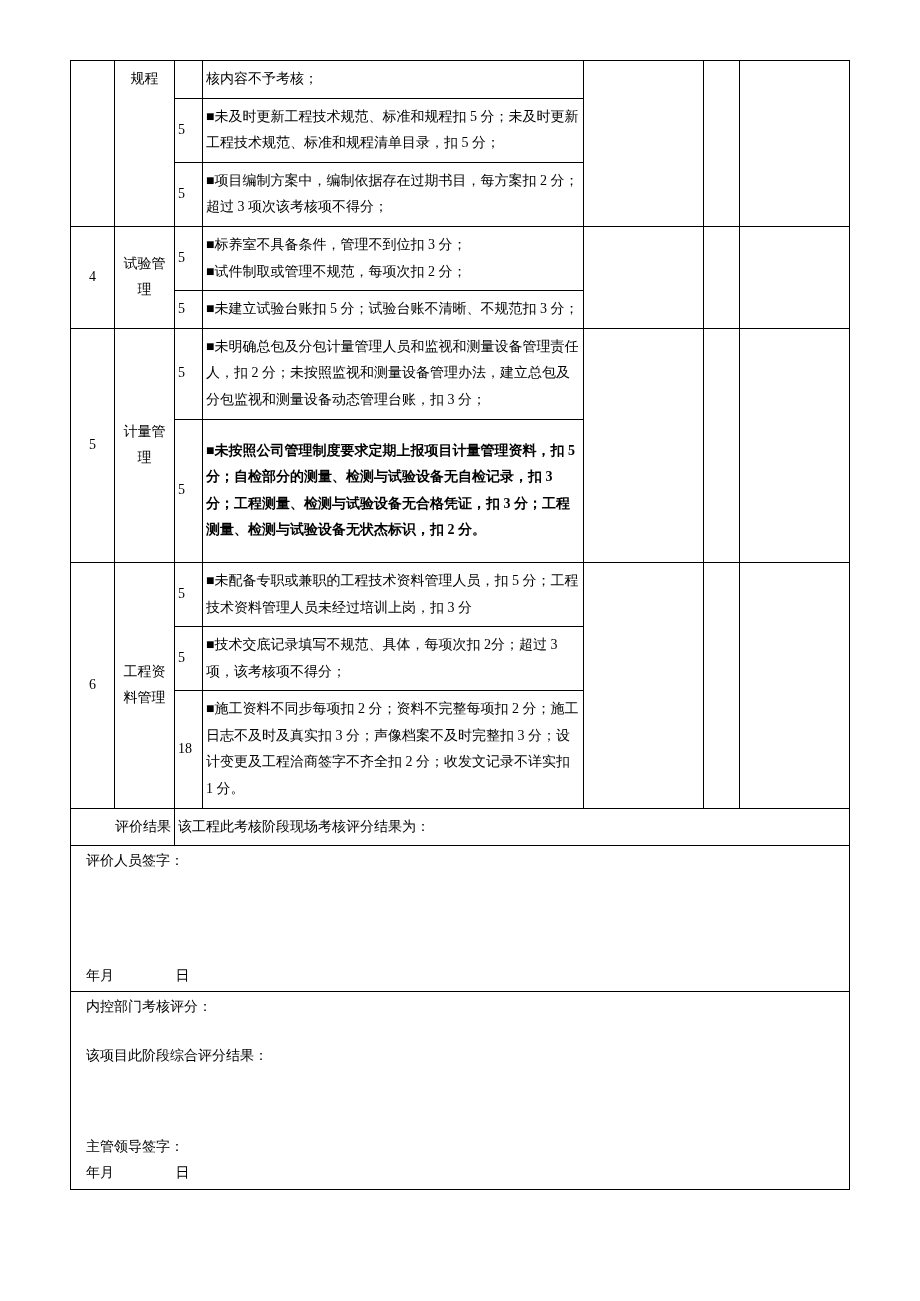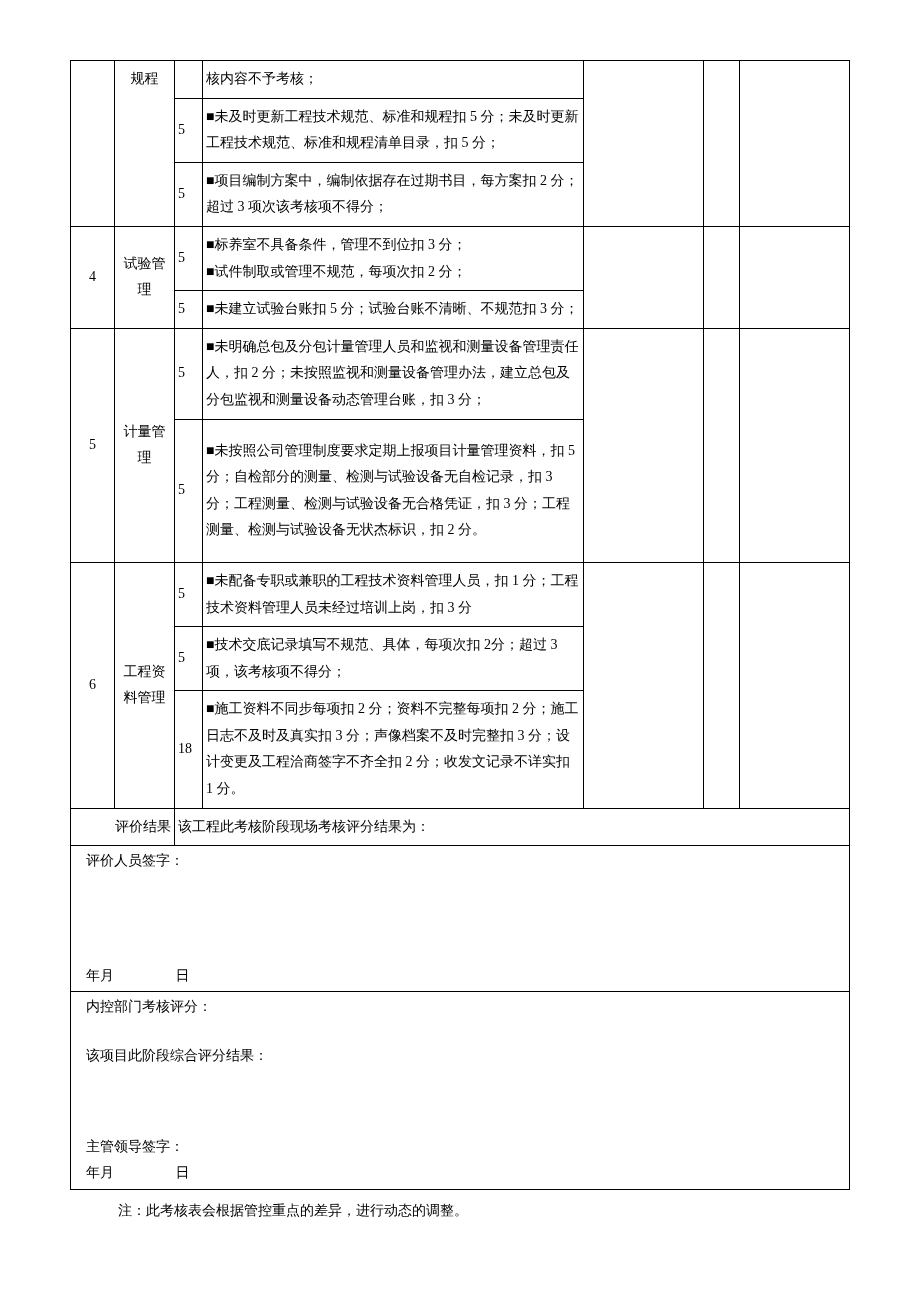--- a/index.html
+++ b/index.html
@@ -100,28 +100,28 @@
       <td class="col-idx" rowspan="2">5</td>
       <td class="col-cat" rowspan="2">计量管理</td>
       <td class="col-score">5</td>
       <td class="col-desc">■未明确总包及分包计量管理人员和监视和测量设备管理责任人，扣 2 分；未按照监视和测量设备管理办法，建立总包及分包监视和测量设备动态管理台账，扣 3 分；</td>
       <td class="col-ext1" rowspan="2"></td>
       <td class="col-ext2" rowspan="2"></td>
       <td class="col-ext3" rowspan="2"></td>
     </tr>
     <tr>
       <td class="col-score">5</td>
-      <td class="col-desc" style="padding-top:18px;padding-bottom:18px;">■未按照公司管理制度要求定期上报项目计量管理资料，扣 5 分；自检部分的测量、检测与试验设备无自检记录，扣 3 分；工程测量、检测与试验设备无合格凭证，扣 3 分；工程测量、检测与试验设备无状杰标识，扣 2 分。</td>
+      <td class="col-desc" style="padding-top:18px;padding-bottom:18px;font-weight:bold;">■未按照公司管理制度要求定期上报项目计量管理资料，扣 5 分；自检部分的测量、检测与试验设备无自检记录，扣 3 分；工程测量、检测与试验设备无合格凭证，扣 3 分；工程测量、检测与试验设备无状杰标识，扣 2 分。</td>
     </tr>
 
     <tr>
       <td class="col-idx" rowspan="3">6</td>
       <td class="col-cat" rowspan="3">工程资料管理</td>
       <td class="col-score">5</td>
-      <td class="col-desc">■未配备专职或兼职的工程技术资料管理人员，扣 1 分；工程技术资料管理人员未经过培训上岗，扣 3 分</td>
+      <td class="col-desc">■未配备专职或兼职的工程技术资料管理人员，扣 5 分；工程技术资料管理人员未经过培训上岗，扣 3 分</td>
       <td class="col-ext1" rowspan="3"></td>
       <td class="col-ext2" rowspan="3"></td>
       <td class="col-ext3" rowspan="3"></td>
     </tr>
     <tr>
       <td class="col-score">5</td>
       <td class="col-desc">■技术交底记录填写不规范、具体，每项次扣 2分；超过 3 项，该考核项不得分；</td>
     </tr>
     <tr>
       <td class="col-score">18</td>
@@ -153,15 +153,14 @@
         <div>主管领导签字：</div>
         <div class="date-indent">
           <span class="ym">年月</span>
           <span class="d">日</span>
         </div>
       </td>
     </tr>
   </tbody>
 </table>
 
-<div class="note">注：此考核表会根据管控重点的差异，进行动态的调整。</div>
 
 </div>
 
 </body></html>

